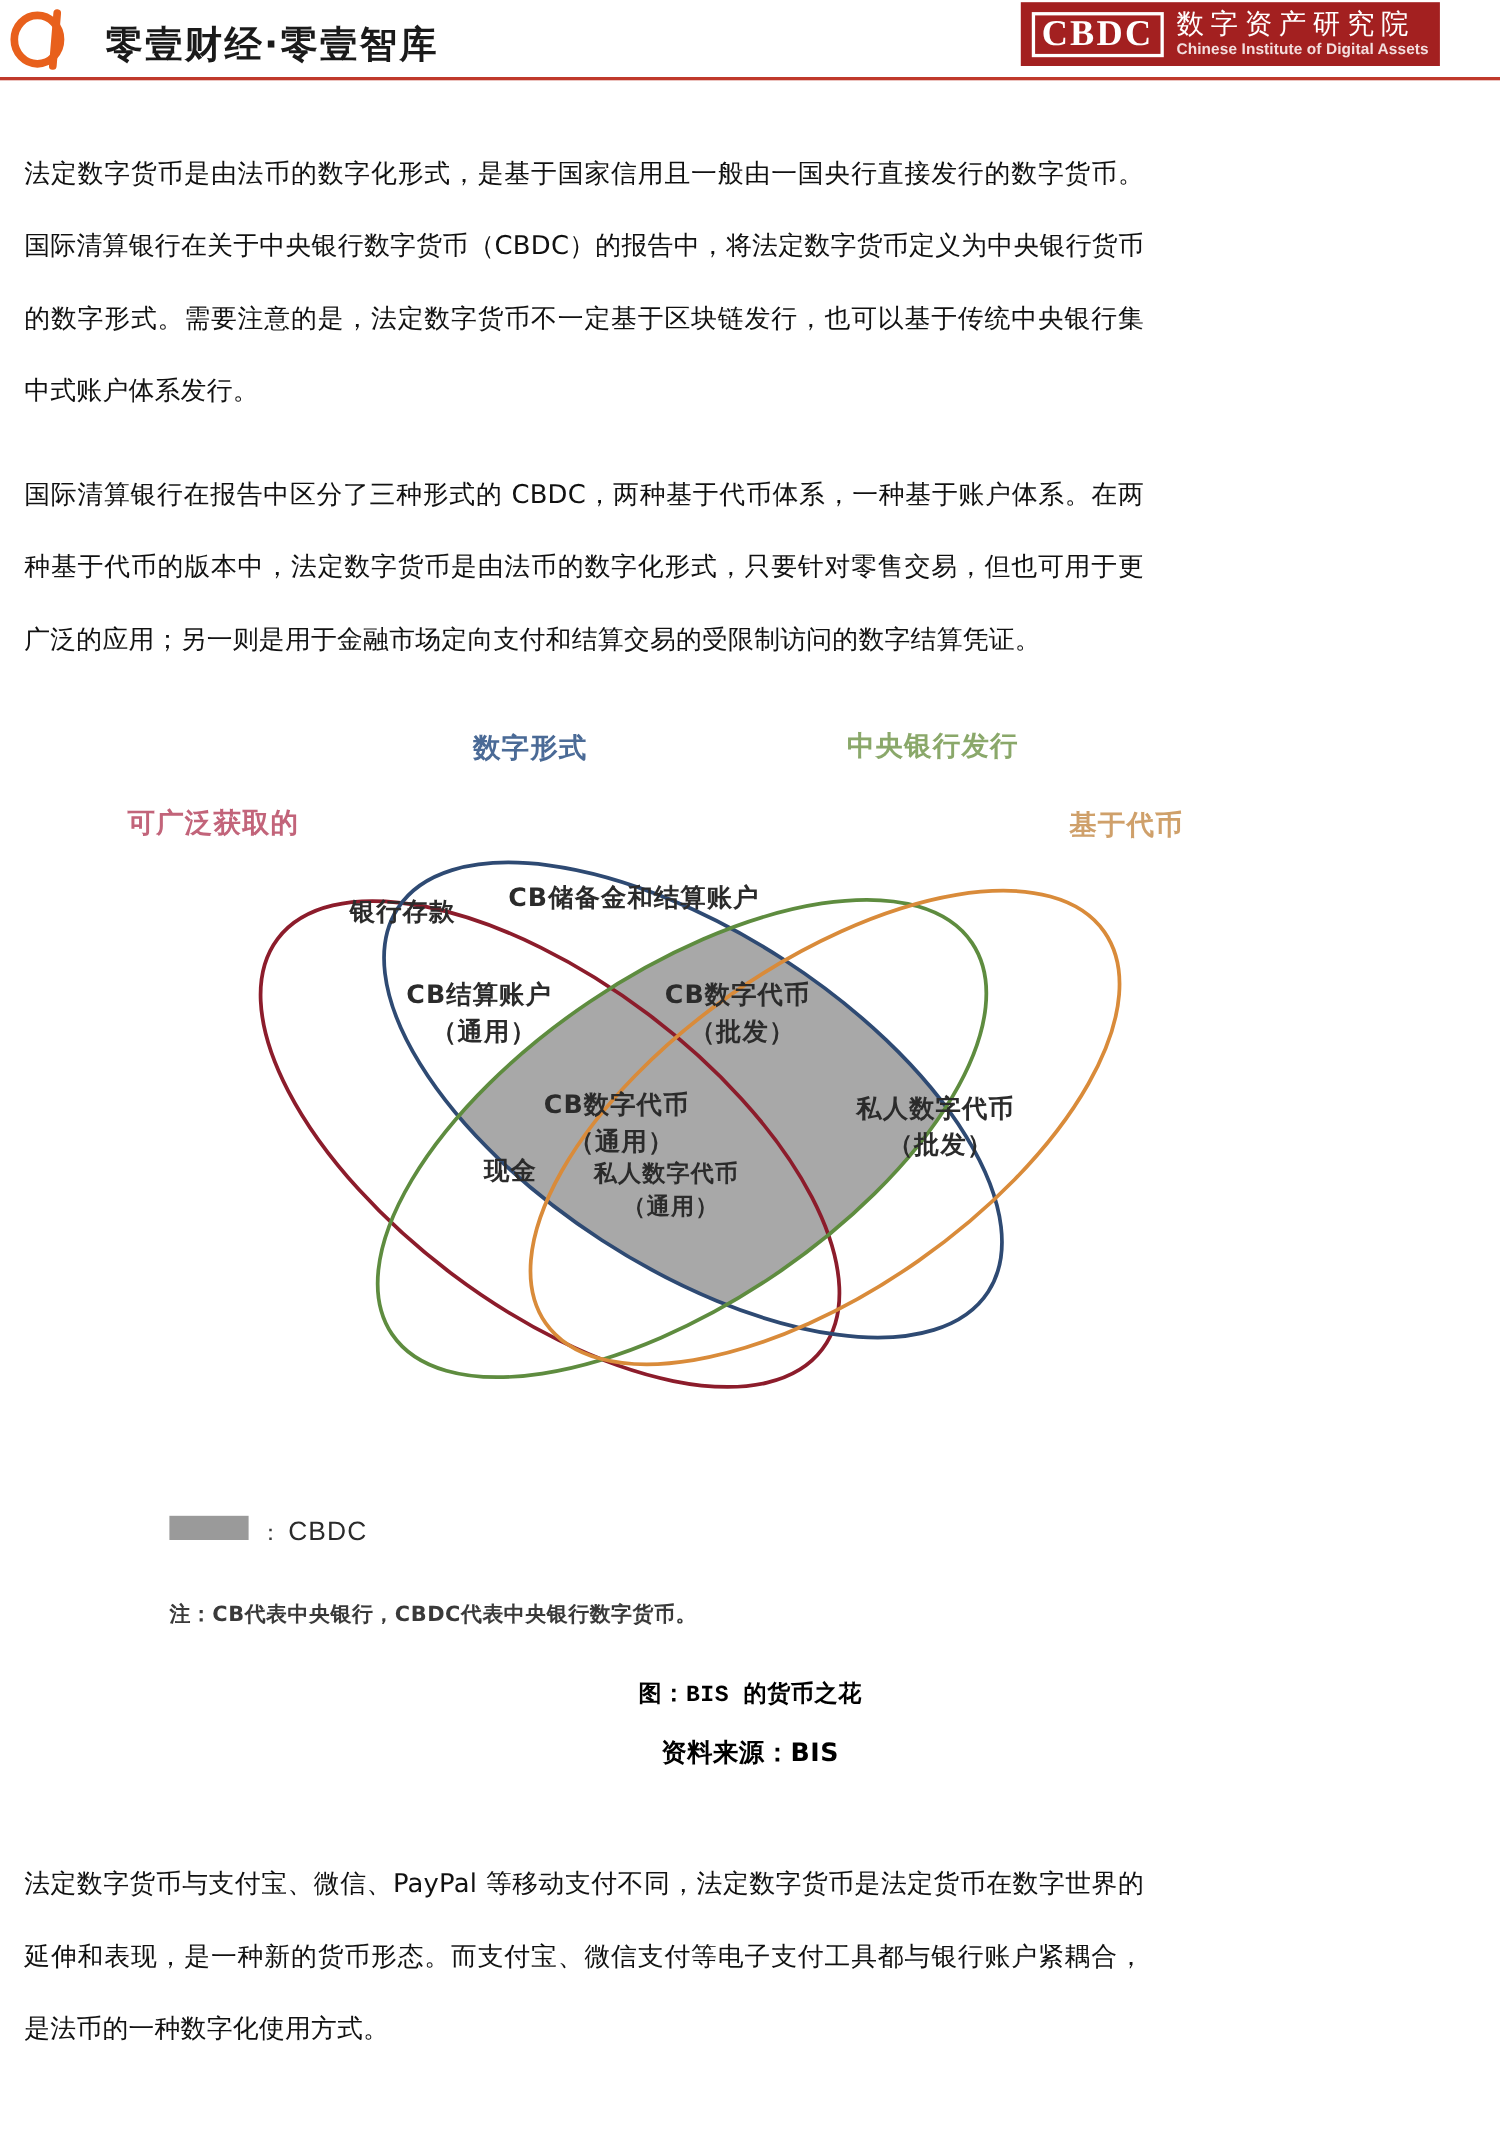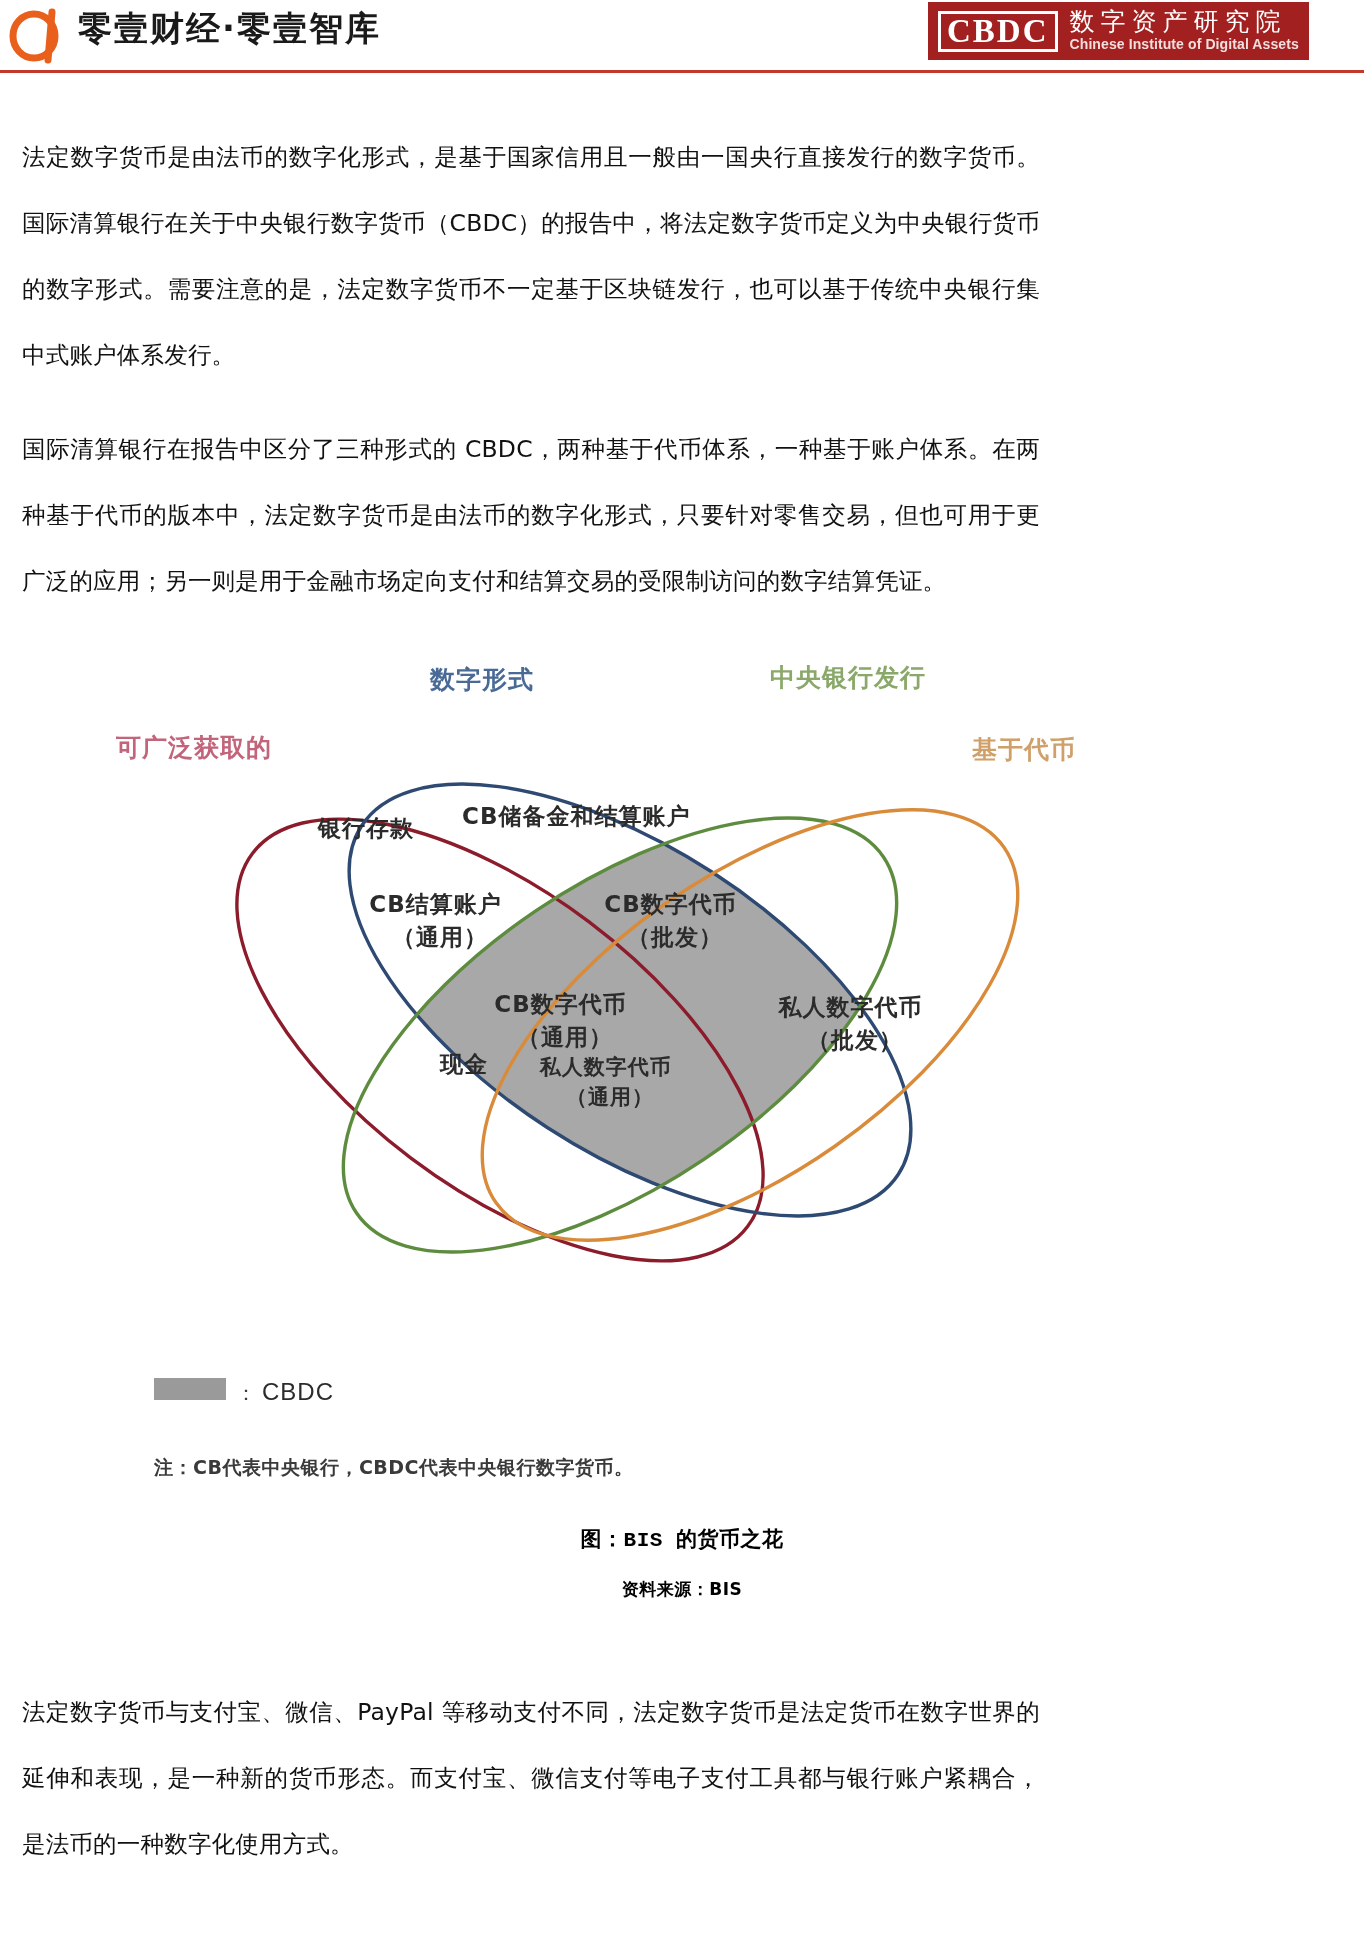--- a/index.html
+++ b/index.html
@@ -27,22 +27,22 @@
     position: absolute;
     left: 0; top: 70px;
     width: 1364px;
     height: 3px;
     background: #c0392b;
   }
   .brand {
     position: absolute;
     left: 8px; top: 6px;
     display: flex;
-    align-items: flex-start;
-    gap: 12px;
+    align-items: flex-end;
+    gap: 30px;
   }
   .brand-mark {
     width: 58px; height: 58px;
     position: relative;
   }
   .brand-mark svg { display:block; }
   .brand-text {
     font-family: "DejaVu Sans", "Liberation Sans", sans-serif;
     font-size: 34px;
     font-weight: bold;
@@ -138,21 +138,21 @@
     font-weight: bold;
     color: #000;
     letter-spacing: 0.5px;
   }
   .fig-source {
     position: absolute;
     left: 0; top: 1578px;
     width: 1364px;
     text-align: center;
     font-family: "DejaVu Sans", sans-serif;
-    font-size: 17px;
+    font-size: 23px;
     font-weight: bold;
     color: #000;
     letter-spacing: 0.5px;
   }
 </style>
 </head>
 <body>
 
 <div class="header">
 

